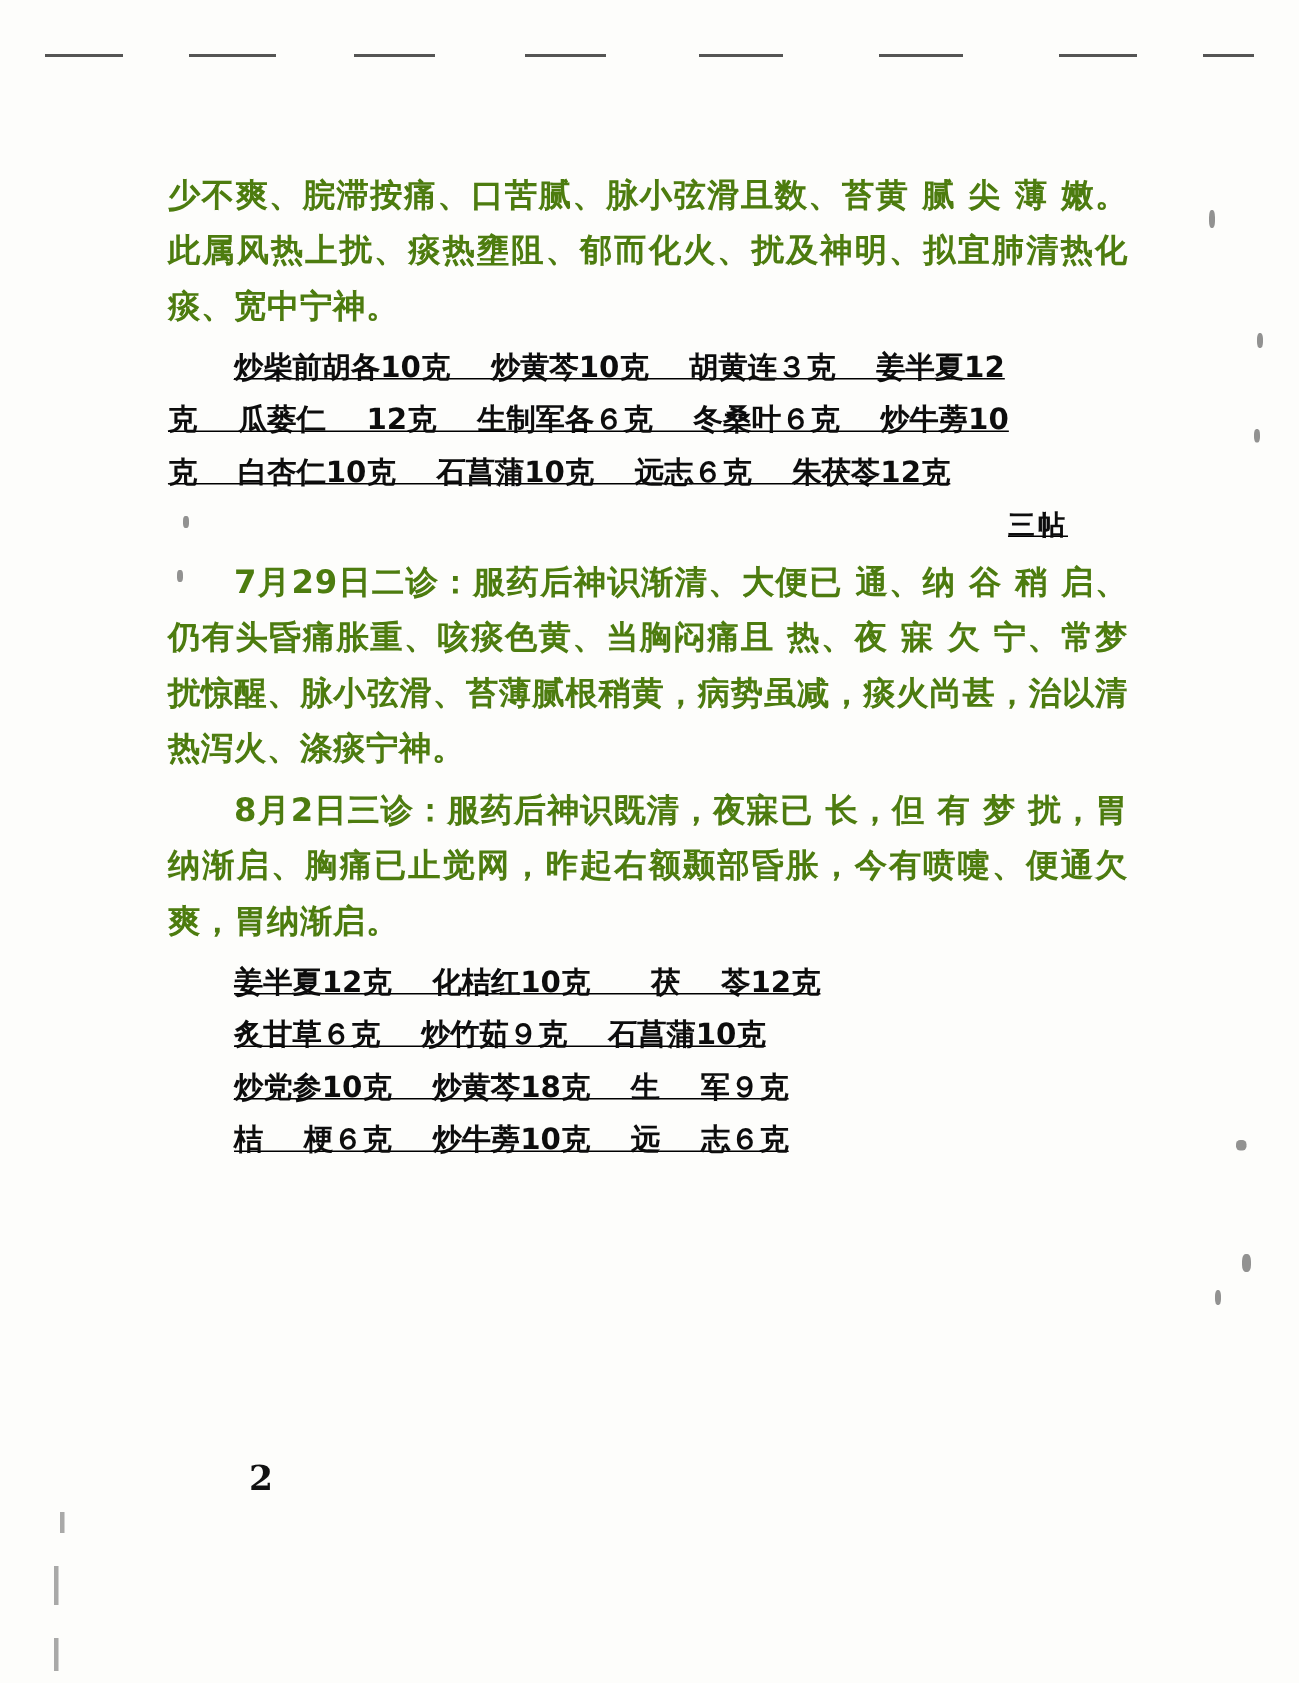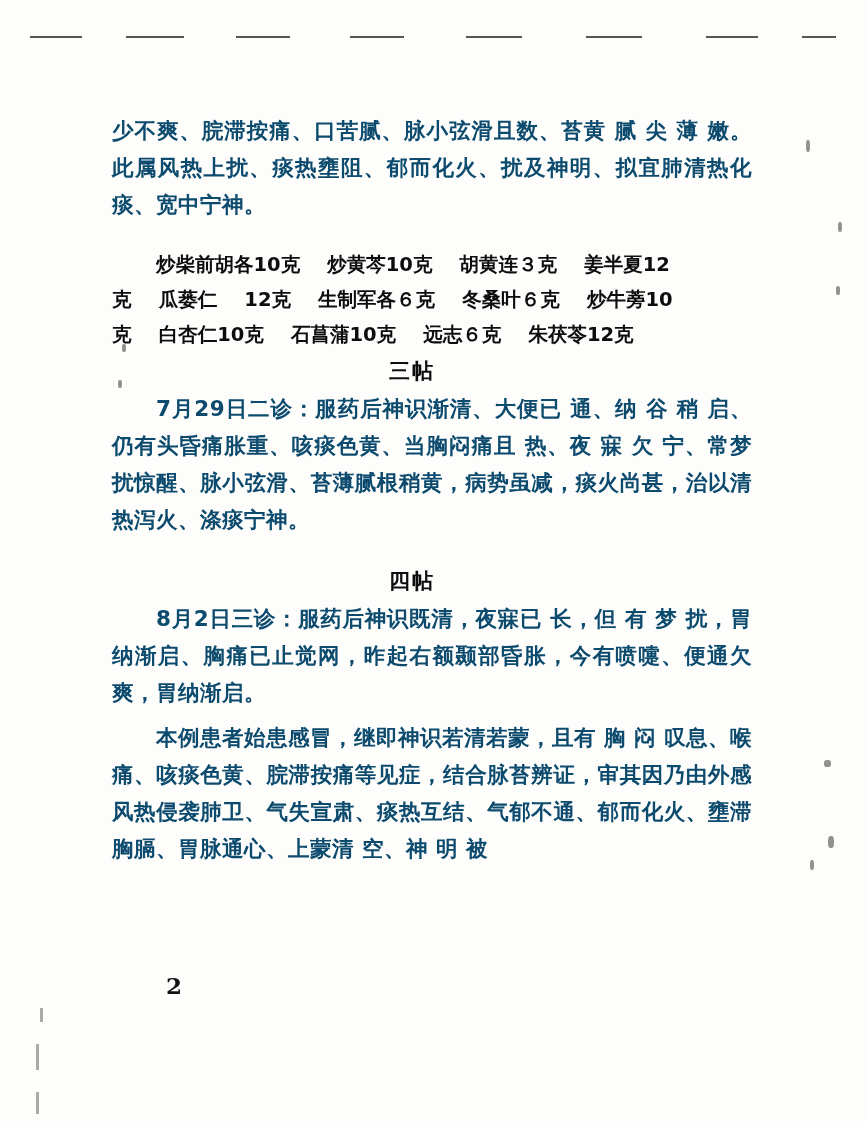--- a/index.html
+++ b/index.html
@@ -42,48 +42,49 @@
   }
   .content {
     position: absolute;
     left: 112px;
     top: 112px;
     width: 640px;
   }
   .para {
     font-size: 21.5px;
     line-height: 37px;
-    color: #0c4a6e;
+    color: #4d7c0f;
     letter-spacing: 0.5px;
     text-align: justify;
     font-weight: 600;
     font-family: "DejaVu Sans", sans-serif;
   }
   .para.indent {
     text-indent: 44px;
   }
   .rx {
     font-size: 19.5px;
     line-height: 35px;
     color: #0d0d0d;
     font-weight: 600;
     white-space: pre;
     font-family: "DejaVu Sans", sans-serif;
   }
   .rx-block {
-    margin-top: 20px;
+    margin-top: 0;
+    text-decoration: underline;
   }
   .rx-indent {
     padding-left: 44px;
   }
   .dose-label {
-    font-size: 21px;
+    font-size: 18px;
     line-height: 38px;
     font-weight: 700;
-    text-align: center;
+    text-align: right;
     color: #0d0d0d;
     letter-spacing: 2px;
     padding-right: 40px;
   }
   .spacer-s { height: 4px; }
   .page-number {
     position: absolute;
     left: 166px;
     top: 972px;
     font-size: 23px;
@@ -138,28 +139,32 @@
       <div class="rx">克    瓜蒌仁    12克    生制军各６克    冬桑叶６克    炒牛蒡10</div>
       <div class="rx">克    白杏仁10克    石菖蒲10克    远志６克    朱茯苓12克</div>
       <div class="dose-label">三帖</div>
     </div>
 
     <div class="para indent">7月29日二诊：服药后神识渐清、大便已 通、纳 谷 稍 启、仍有头昏痛胀重、咳痰色黄、当胸闷痛且 热、夜 寐 欠 宁、常梦扰惊醒、脉小弦滑、苔薄腻根稍黄，病势虽减，痰火尚甚，治以清热泻火、涤痰宁神。</div>
 
     <div class="spacer-s"></div>
 
     <div class="rx-block">
-      <div class="dose-label">四帖</div>
     </div>
 
     <div class="para indent">8月2日三诊：服药后神识既清，夜寐已 长，但 有 梦 扰，胃纳渐启、胸痛已止觉网，昨起右额颞部昏胀，今有喷嚏、便通欠爽，胃纳渐启。</div>
 
     <div class="spacer-s"></div>
 
+    <div class="rx-block">
+      <div class="rx rx-indent">姜半夏12克    化桔红10克      茯    苓12克</div>
+      <div class="rx rx-indent">炙甘草６克    炒竹茹９克    石菖蒲10克</div>
+      <div class="rx rx-indent">炒党参10克    炒黄芩18克    生    军９克</div>
+      <div class="rx rx-indent">桔    梗６克    炒牛蒡10克    远    志６克</div>
+    </div>
 
     <div class="spacer-s"></div>
 
-    <div class="para indent">本例患者始患感冒，继即神识若清若蒙，且有 胸 闷 叹息、喉痛、咳痰色黄、脘滞按痛等见症，结合脉苔辨证，审其因乃由外感风热侵袭肺卫、气失宣肃、痰热互结、气郁不通、郁而化火、壅滞胸膈、胃脉通心、上蒙清 空、神 明 被</div>
 
   </div>
 
   <div class="page-number">2</div>
 </div>
 
 </body></html>

